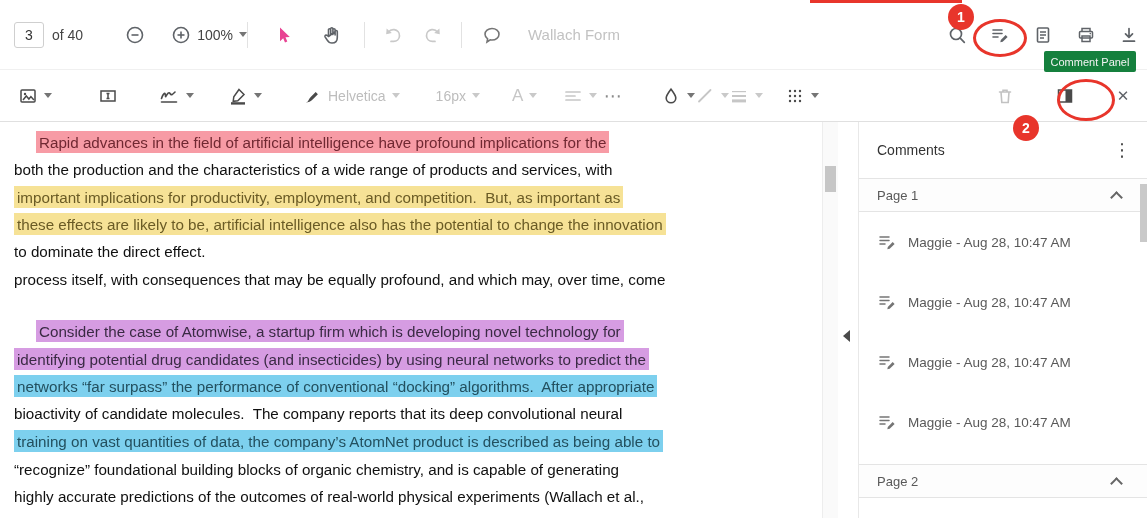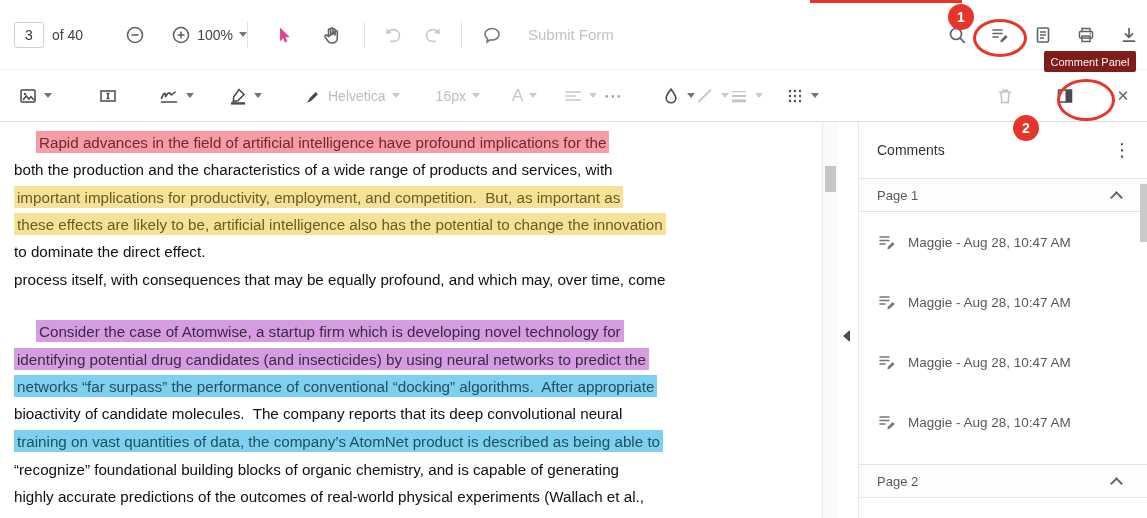--- a/index.html
+++ b/index.html
@@ -77,21 +77,21 @@
 
   
   .red-line { position:absolute; left:810px; top:0; width:152px; height:3px; background:var(--red); z-index:60; }
   .badge { position:absolute; width:26px; height:26px; border-radius:50%; background:var(--red);
     color:#fff; font-size:14px; font-weight:bold; display:flex; align-items:center; justify-content:center; z-index:60; }
   .badge1 { left:948px; top:4px; }
   .badge2 { left:1013px; top:115px; }
   .ellipse { position:absolute; border:3px solid var(--red); border-radius:50%; z-index:55; }
   .ellipse1 { left:973px; top:19px; width:54px; height:38px; }
   .ellipse2 { left:1057px; top:79px; width:58px; height:42px; }
-  .tooltip { position:absolute; left:1044px; top:51px; width:92px; height:21px; background:#7f1d1d;
+  .tooltip { position:absolute; left:1044px; top:51px; width:92px; height:21px; background:#15803d;
     border-radius:2px; color:#f4f4f4; font-size:11px; display:flex; align-items:center; justify-content:center; z-index:50; }
 </style>
 </head>
 <body>
 
 <div class="app">
 
   <div class="tb tb1">
     <div class="page-box">3</div>
     <span class="of-label">of 40</span>
@@ -146,21 +146,21 @@
     </button>
 
     <div class="vdiv ml12"></div>
 
     <button class="ibtn ml14">
       <svg width="20" height="20" viewBox="0 0 20 20" fill="none" stroke="#757575" stroke-width="1.6">
         <path d="M10 3.5 c-3.9 0-7 2.6-7 5.8 0 1.8 1 3.4 2.6 4.5 L5 17 l3.2-2.2 c.6.1 1.2.2 1.8.2 3.9 0 7-2.6 7-5.8 s-3.1-5.7-7-5.7z"></path>
       </svg>
     </button>
 
-    <span class="submit-label ml20">Submit Form</span>
+    <span class="submit-label ml20">Wallach Form</span>
 
     <div class="right-icons">
       <button class="ibtn">
         <svg width="20" height="20" viewBox="0 0 20 20" fill="none" stroke="#5f6368" stroke-width="1.7" stroke-linecap="round">
             <circle cx="9" cy="9" r="5.5"></circle>
             <line x1="13.2" y1="13.2" x2="17.3" y2="17.3"></line>
           </svg>
       </button>
       <button class="ibtn">
         <svg width="20" height="20" viewBox="0 0 20 20" fill="none" stroke="#5f6368" stroke-width="1.6" stroke-linecap="round">

